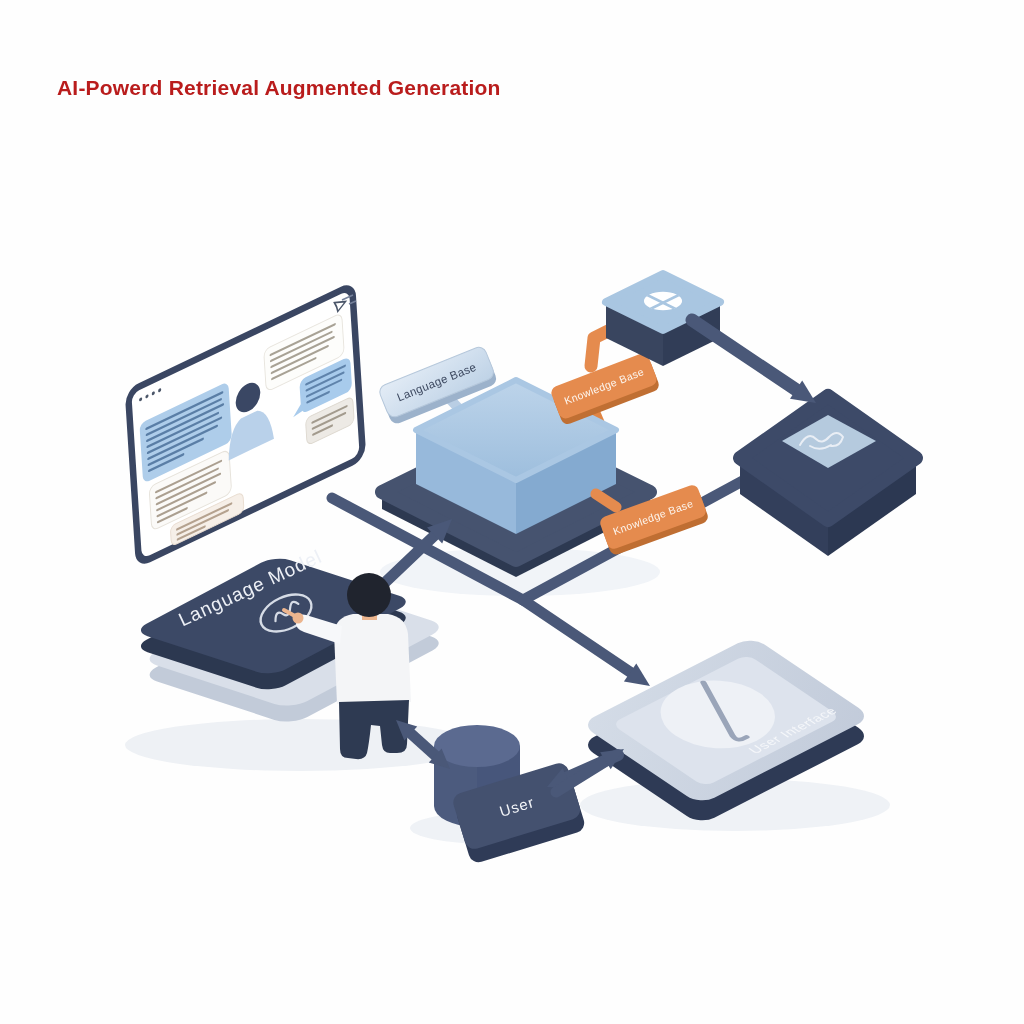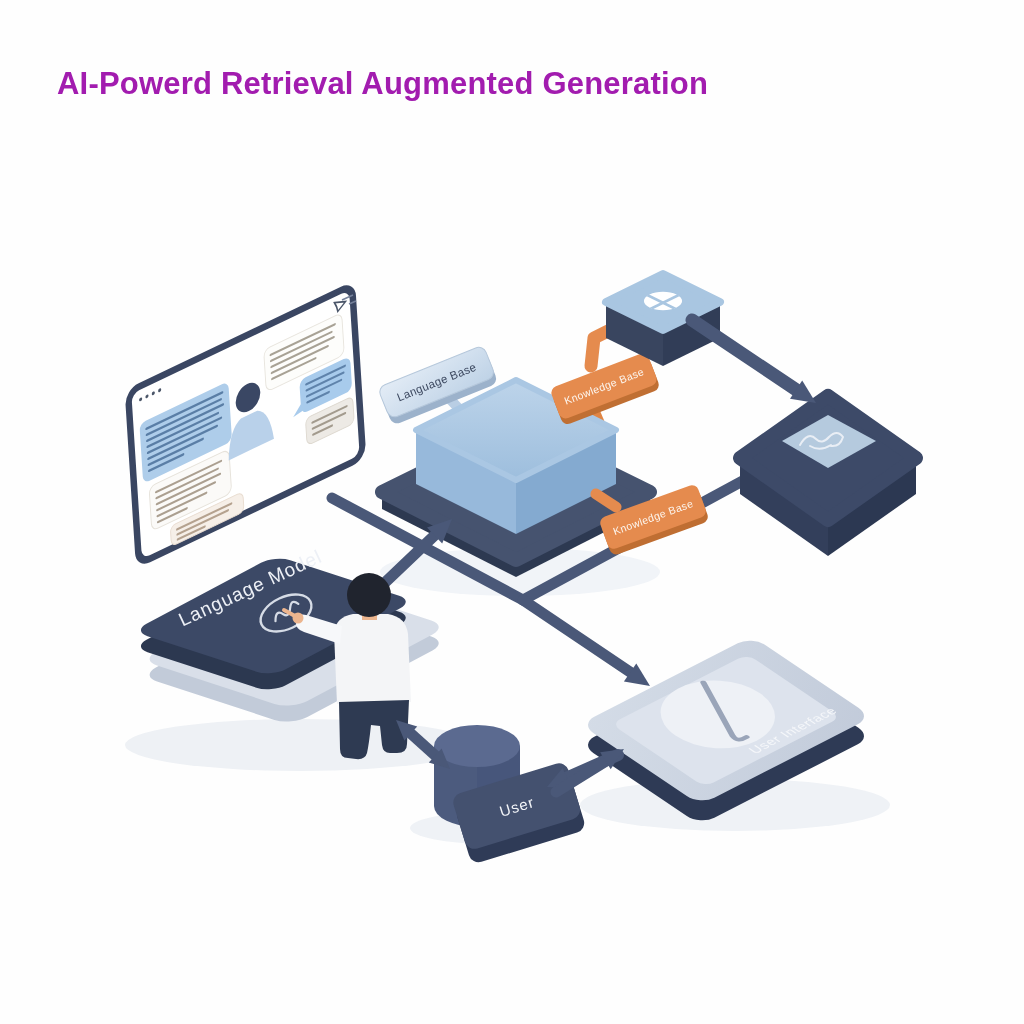--- a/index.html
+++ b/index.html
@@ -1,19 +1,19 @@
 <!DOCTYPE html>
 <html><head>
 <meta charset="utf-8">
 <style>
   html,body{margin:0;padding:0;background:#ffffff;}
   #stage{position:relative;width:1024px;height:1024px;background:#fefefe;overflow:hidden;
          font-family:"Liberation Sans", sans-serif;}
-  #diagram-title{position:absolute;left:57px;top:66px;font-size:31px;font-weight:700;
-         color:#a21caf;letter-spacing:.2px;}
+  #diagram-title{position:absolute;left:57px;top:76px;font-size:21px;font-weight:700;
+         color:#b91c1c;letter-spacing:.2px;}
   svg text{font-family:"Liberation Sans", sans-serif;}
 </style>
 </head>
 <body>
 
 <div id="stage">
   <div id="diagram-title">AI-Powerd Retrieval Augmented Generation</div>
 
   <svg width="1024" height="1024" viewBox="0 0 1024 1024">
     <defs>

